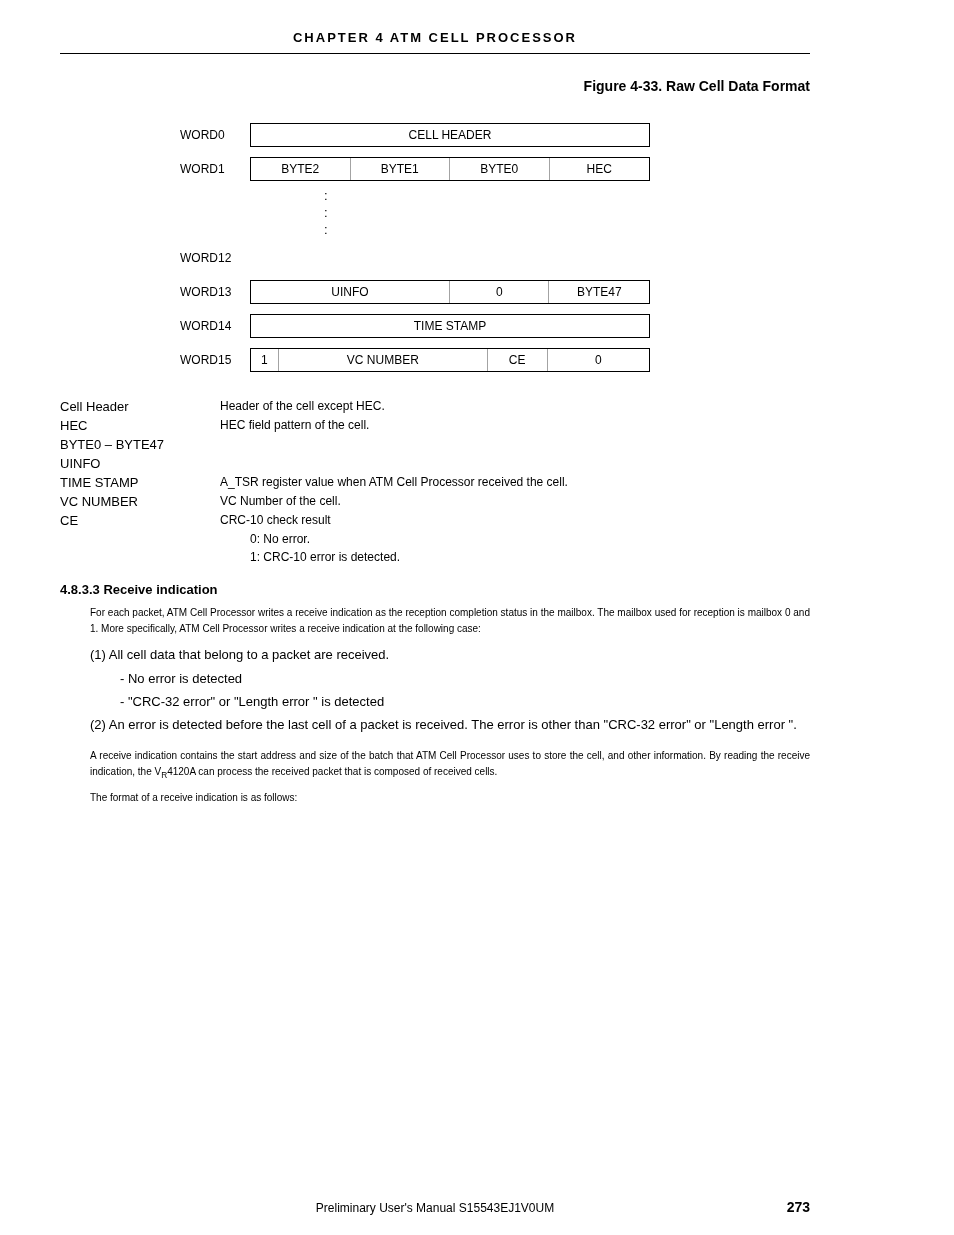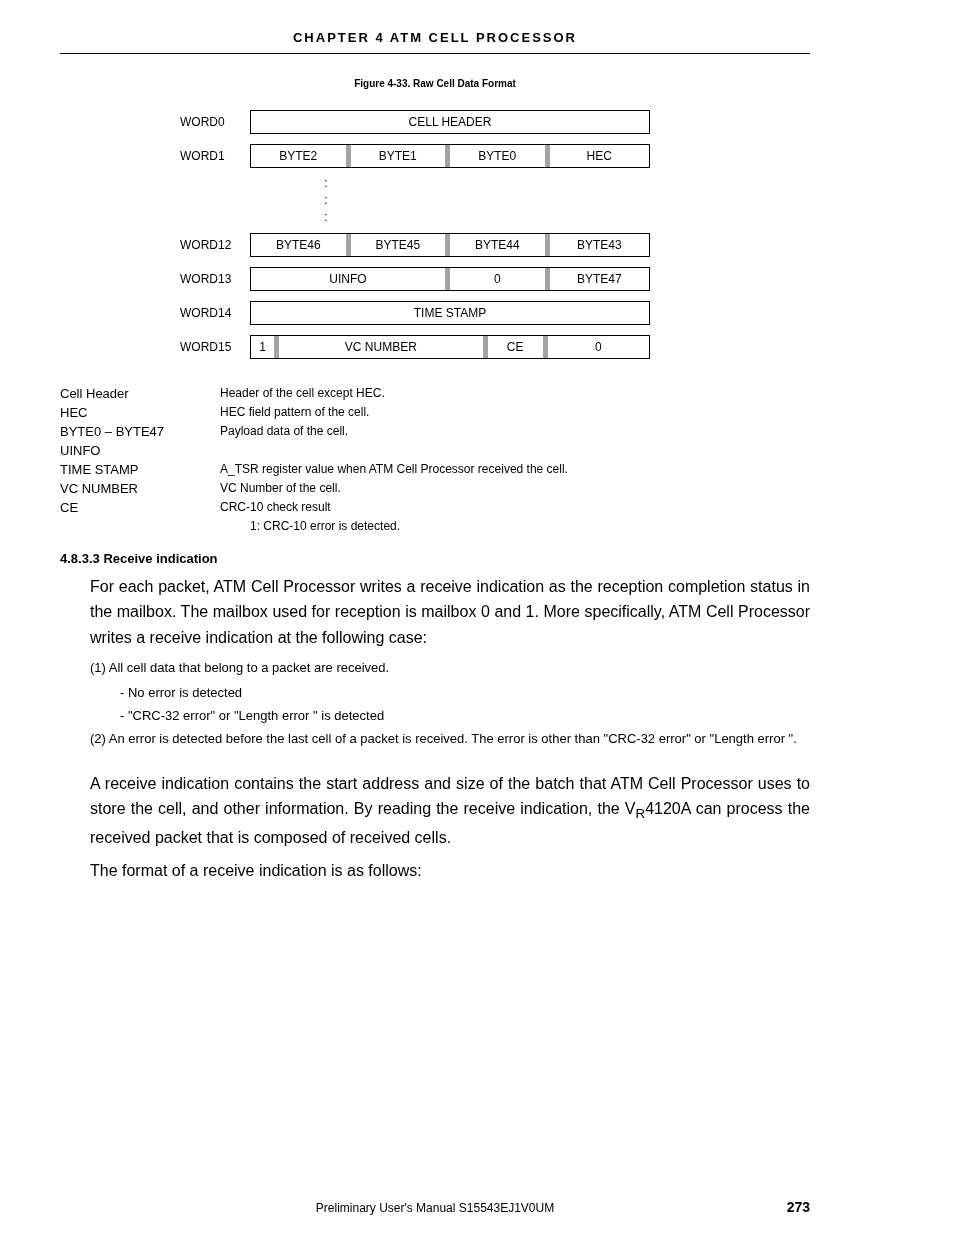--- a/index.html
+++ b/index.html
@@ -21,24 +21,24 @@
     .chapter-header {
       text-align: center;
       font-size: 13px;
       font-weight: bold;
       letter-spacing: 2px;
       border-bottom: 1.5px solid #000;
       padding-bottom: 8px;
       margin-bottom: 24px;
     }
     .figure-title {
-      text-align: center;
-      font-size: 10px;
-      font-weight: bold;
-      margin-bottom: 18px;
+      text-align: right;
+      font-size: 14px;
+      font-weight: bold;
+      margin-bottom: 26px;
     }
     .diagram-container {
       display: flex;
       flex-direction: column;
       align-items: flex-start;
       margin-left: 120px;
       margin-bottom: 20px;
     }
     .diagram-row {
       display: flex;
@@ -53,21 +53,21 @@
       flex-shrink: 0;
     }
     .cell-row {
       display: flex;
       border: 1.5px solid #000;
     }
     .cell-row-wide {
       width: 400px;
     }
     .cell {
-      border-right: 5px solid #a3a3a3;
+      border-right: 1px solid #a3a3a3;
       text-align: center;
       padding: 4px 6px;
       font-size: 12px;
       display: flex;
       align-items: center;
       justify-content: center;
     }
     .cell:last-child {
       border-right: none;
     }
@@ -105,21 +105,21 @@
       flex: 1;
       font-size: 12px;
     }
     .section-header {
       font-size: 13px;
       font-weight: bold;
       margin-top: 18px;
       margin-bottom: 8px;
     }
     .body-text {
-      font-size: 16px;
+      font-size: 10px;
       margin-bottom: 8px;
       line-height: 1.6;
       text-align: justify;
     }
     .list-item {
       font-size: 13px;
       margin-left: 30px;
       margin-bottom: 4px;
       line-height: 1.6;
     }
@@ -182,26 +182,20 @@
       <div class="word-label"></div>
       <div style="margin-left:4px;">
         <div class="dots-row">:</div>
         <div class="dots-row">:</div>
         <div class="dots-row">:</div>
       </div>
     </div>
 
     <div class="diagram-row">
       <div class="word-label">WORD12</div>
-      <div class="cell-row cell-row-wide">
-        <div class="cell cell-quarter">BYTE46</div>
-        <div class="cell cell-quarter">BYTE45</div>
-        <div class="cell cell-quarter">BYTE44</div>
-        <div class="cell cell-quarter">BYTE43</div>
-      </div>
     </div>
 
     <div class="diagram-row">
       <div class="word-label">WORD13</div>
       <div class="cell-row cell-row-wide">
         <div class="cell" style="width:200px;">UINFO</div>
         <div class="cell" style="width:100px;">0</div>
         <div class="cell" style="width:100px;">BYTE47</div>
       </div>
     </div>
@@ -229,39 +223,42 @@
     <div class="legend-row">
       <div class="legend-term">Cell Header</div>
       <div class="legend-def">Header of the cell except HEC.</div>
     </div>
     <div class="legend-row">
       <div class="legend-term">HEC</div>
       <div class="legend-def">HEC field pattern of the cell.</div>
     </div>
     <div class="legend-row">
       <div class="legend-term">BYTE0 – BYTE47</div>
-      <div class="legend-def">Payload data of the cell.</div>
     </div>
     <div class="legend-row">
       <div class="legend-term">UINFO</div>
     </div>
     <div class="legend-row">
       <div class="legend-term">TIME STAMP</div>
       <div class="legend-def">A_TSR register value when ATM Cell Processor received the cell.</div>
     </div>
     <div class="legend-row">
       <div class="legend-term">VC NUMBER</div>
       <div class="legend-def">VC Number of the cell.</div>
     </div>
     <div class="legend-row">
       <div class="legend-term">CE</div>
       <div class="legend-def">CRC-10 check result</div>
     </div>
     <div class="legend-row">
       <div class="legend-term"></div>
+      <div class="legend-def indent">0: No error.</div>
+    </div>
+    <div class="legend-row">
+      <div class="legend-term"></div>
       <div class="legend-def indent">1: CRC-10 error is detected.</div>
     </div>
   </div>
 
   <div class="section-header">
     <span>4.8.3.3  </span><span>Receive indication</span>
   </div>
 
   <div class="body-text indent">
     For each packet, ATM Cell Processor writes a receive indication as the reception completion status in the mailbox. The mailbox used for reception is mailbox 0 and 1. More specifically, ATM Cell Processor writes a receive indication at the following case:
@@ -274,21 +271,21 @@
     - No error is detected
   </div>
   <div class="sub-list-item">
     - "CRC-32 error" or "Length error " is detected
   </div>
 
   <div class="list-item" style="text-align:justify; padding-right: 0px;">
     (2) An error is detected before the last cell of a packet is received. The error is other than "CRC-32 error" or "Length error ".
   </div>
 
-  <div class="body-text indent" style="margin-top:21px;">
+  <div class="body-text indent" style="margin-top:12px;">
     A receive indication contains the start address and size of the batch that ATM Cell Processor uses to store the cell, and other information. By reading the receive indication, the V<sub>R</sub>4120A can process the received packet that is composed of received cells.
   </div>
 
   <div class="body-text indent">
     The format of a receive indication is as follows:
   </div>
 
   <div class="page-footer">
     <span>Preliminary User's Manual  S15543EJ1V0UM</span>
   </div>

